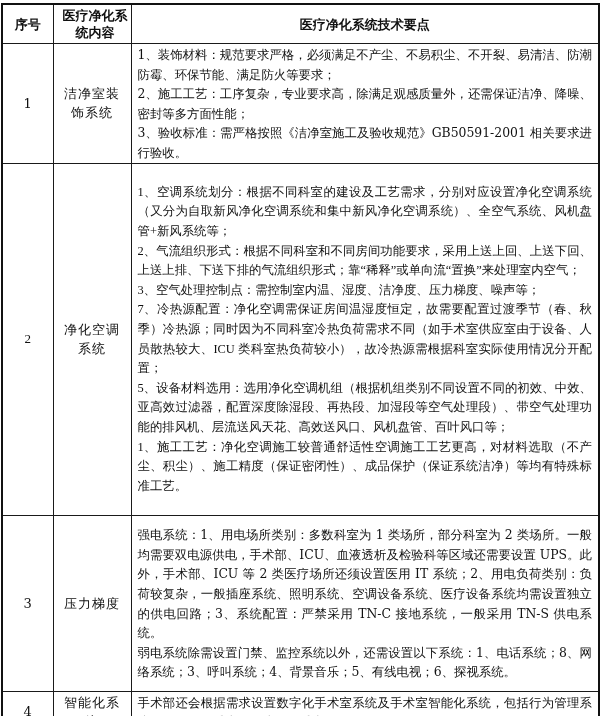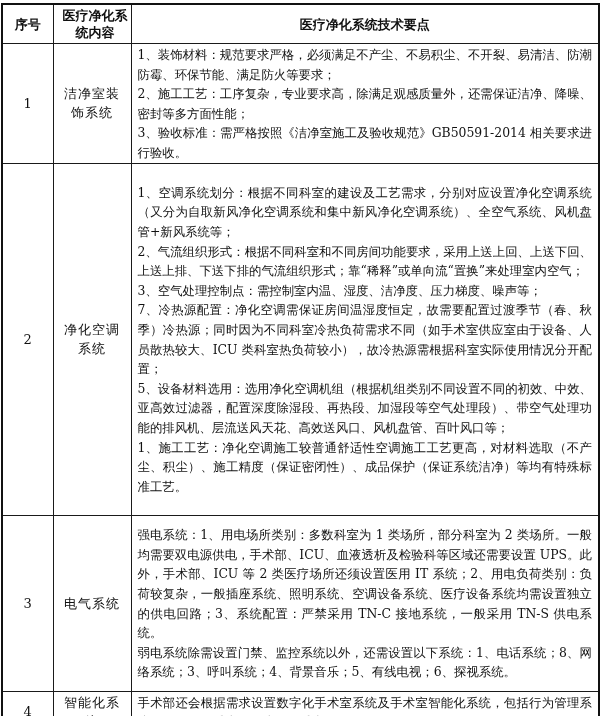--- a/index.html
+++ b/index.html
@@ -12,21 +12,21 @@
   col.c1 { width:51px; } col.c2 { width:78px; } col.c3 { width:468px; }
   th { font-family:"DejaVu Sans", "Liberation Sans", sans-serif; font-weight:bold;
        font-size:13px; line-height:17px; height:38px; }
   th.name-h { text-align:center; padding-left:6px !important; }
   td.num { text-align:center; font-size:13px; }
   td.name { font-size:13px; line-height:19px; padding:0 6px !important; text-align:center; letter-spacing:1px; }
   td.body { font-size:12.4px; line-height:19.6px; padding:1px 6px 0 6px !important; text-align:justify;
             vertical-align:top; }
   .para { display:block; }
   .r1 td { height:106px; }
-  .r2 td { height:350px; }
+  .r2 td { height:350px;font-family:Liberation Serif, serif; }
   .r3 td { height:174px; }
   .r4 td { height:33px; }
 </style>
 </head>
 <body>
 
 <table class="spec">
   <colgroup>
       <col class="c1">
       <col class="c2">
@@ -39,38 +39,38 @@
       <th>医疗净化系统技术要点</th>
     </tr>
   </thead>
   <tbody>
     <tr class="r1">
       <td class="num">1</td>
       <td class="name">洁净室装饰系统</td>
       <td class="body">
         <span class="para">1、装饰材料：规范要求严格，必须满足不产尘、不易积尘、不开裂、易清洁、防潮防霉、环保节能、满足防火等要求；</span>
         <span class="para">2、施工工艺：工序复杂，专业要求高，除满足观感质量外，还需保证洁净、降噪、密封等多方面性能；</span>
-        <span class="para">3、验收标准：需严格按照《洁净室施工及验收规范》GB50591-2014 相关要求进行验收。</span>
+        <span class="para">3、验收标准：需严格按照《洁净室施工及验收规范》GB50591-2001 相关要求进行验收。</span>
       </td>
     </tr>
     <tr class="r2">
       <td class="num">2</td>
       <td class="name">净化空调系统</td>
       <td class="body">
         <span class="para">1、空调系统划分：根据不同科室的建设及工艺需求，分别对应设置净化空调系统（又分为自取新风净化空调系统和集中新风净化空调系统）、全空气系统、风机盘管+新风系统等；</span>
         <span class="para">2、气流组织形式：根据不同科室和不同房间功能要求，采用上送上回、上送下回、上送上排、下送下排的气流组织形式；靠“稀释”或单向流“置换”来处理室内空气；</span>
         <span class="para">3、空气处理控制点：需控制室内温、湿度、洁净度、压力梯度、噪声等；</span>
         <span class="para">7、冷热源配置：净化空调需保证房间温湿度恒定，故需要配置过渡季节（春、秋季）冷热源；同时因为不同科室冷热负荷需求不同（如手术室供应室由于设备、人员散热较大、ICU 类科室热负荷较小），故冷热源需根据科室实际使用情况分开配置；</span>
         <span class="para">5、设备材料选用：选用净化空调机组（根据机组类别不同设置不同的初效、中效、亚高效过滤器，配置深度除湿段、再热段、加湿段等空气处理段）、带空气处理功能的排风机、层流送风天花、高效送风口、风机盘管、百叶风口等；</span>
         <span class="para">1、施工工艺：净化空调施工较普通舒适性空调施工工艺更高，对材料选取（不产尘、积尘）、施工精度（保证密闭性）、成品保护（保证系统洁净）等均有特殊标准工艺。</span>
       </td>
     </tr>
     <tr class="r3">
       <td class="num">3</td>
-      <td class="name">电气系统</td>
+      <td class="name">压力梯度</td>
       <td class="body">
         <span class="para">强电系统：1、用电场所类别：多数科室为 1 类场所，部分科室为 2 类场所。一般均需要双电源供电，手术部、ICU、血液透析及检验科等区域还需要设置 UPS。此外，手术部、ICU 等 2 类医疗场所还须设置医用 IT 系统；2、用电负荷类别：负荷较复杂，一般插座系统、照明系统、空调设备系统、医疗设备系统均需设置独立的供电回路；3、系统配置：严禁采用 TN-C 接地系统，一般采用 TN-S 供电系统。</span>
         <span class="para">弱电系统除需设置门禁、监控系统以外，还需设置以下系统：1、电话系统；8、网络系统；3、呼叫系统；4、背景音乐；5、有线电视；6、探视系统。</span>
       </td>
     </tr>
     <tr class="r4">
       <td class="num">4</td>
       <td class="name">智能化系统</td>
       <td class="body">
         <span class="para">手术部还会根据需求设置数字化手术室系统及手术室智能化系统，包括行为管理系统、物品管理系统、医护管理系统等。</span>

